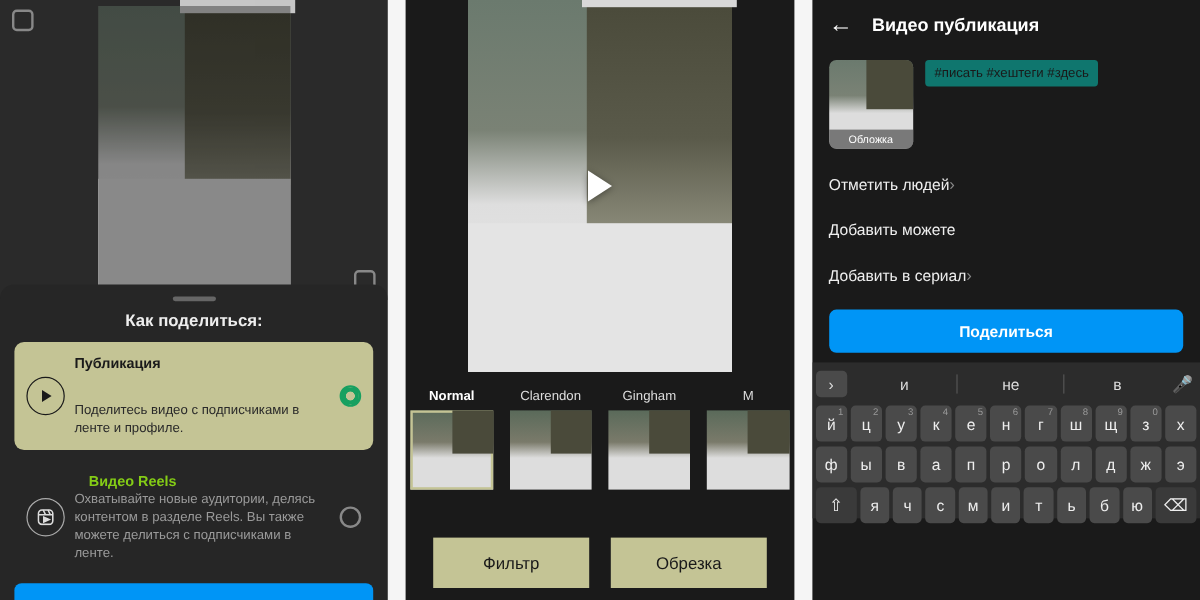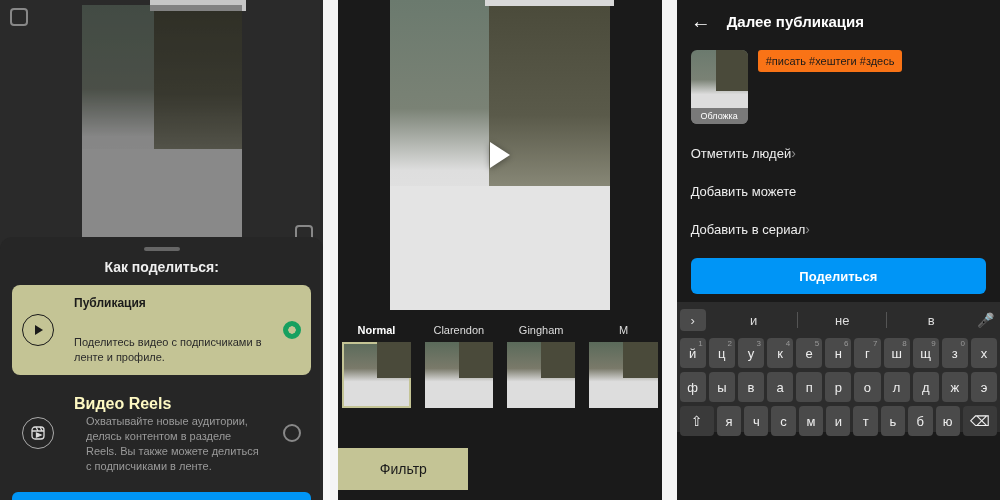--- a/index.html
+++ b/index.html
@@ -56,35 +56,35 @@
     border-radius: 12px 12px 0 0;
     padding: 10px 12px 12px;
   }
   .grab { width: 36px; height: 4px; background: #666; border-radius: 2px; margin: 0 auto 8px; }
   .sheet-title { color: #eee; font-size: 14px; font-weight: 600; text-align: center; margin-bottom: 10px; }
   .opt {
     display: flex;
     align-items: center;
     padding: 10px;
     border-radius: 8px;
-    gap: 20px;
+    gap: 8px;
     margin-bottom: 8px;
   }
   .opt.hl { background: #c4c495; }
   .opt .ic {
     width: 32px; height: 32px; border-radius: 16px; border: 1.5px solid;
     display: flex; align-items: center; justify-content: center; flex-shrink: 0;
   }
   .opt.hl .ic { border-color: #1a1a1a; color: #1a1a1a; }
   .opt.plain .ic { border-color: #aaa; color: #ddd; }
   .opt-body { flex: 1; font-size: 11px; line-height: 1.35; }
   .opt.hl .opt-title { color: #1a1a1a; font-weight: 600; font-size: 12px; }
   .opt.hl .opt-desc { color: #2a2a2a; margin-top: 24px; }
-  .opt.plain .opt-title { color: #fef9c3; font-weight: 600; font-size: 16px; }
-  .opt.plain .opt-desc { color: #9a9a9a; margin-left: 12px; }
+  .opt.plain .opt-title { color: #84cc16; font-weight: 600; font-size: 12px; margin-left: 12px; }
+  .opt.plain .opt-desc { color: #9a9a9a; }
   .radio { width: 18px; height: 18px; border-radius: 9px; flex-shrink: 0; }
   .radio.on { background: radial-gradient(circle, #c4c495 35%, #17a060 40%); border: 2px solid #17a060; }
   .radio.off { border: 2px solid #888; }
   .btn-primary {
     width: 100%; height: 36px; border-radius: 6px; background: #0095f6;
     color: #fff; font-weight: 600; font-size: 13px; display: flex;
     align-items: center; justify-content: center;
   }
   
   .p2-preview {
@@ -104,48 +104,48 @@
     display: flex; gap: 14px; padding: 0 4px; margin-top: 14px; height: 90px;
   }
   .filter-item { flex: 1; text-align: center; min-width: 0; }
   .filter-name { color: #ddd; font-size: 11px; margin-bottom: 6px; white-space: nowrap; }
   .filter-item.active .filter-name { font-weight: 700; color: #fff; }
   .filter-thumb { width: 100%; height: 66px; background: linear-gradient(to bottom,#5a6a5a 0%,#7a7a6a 40%,#ddd 60%,#ddd 100%); position: relative; }
   .filter-thumb.active { outline: 2px solid #c4c495; outline-offset: -2px; }
   .filter-thumb::after { content:""; position:absolute; right:0; top:0; width:50%; height:55%; background:#4a4a3a; }
   .p2-tabs {
     position: absolute; bottom: 10px; left: 0; right: 0;
-    display: flex; gap: 18px; justify-content: center; flex-direction: column;
+    display: flex; gap: 18px; justify-content: center;
   }
   .tab-btn {
     width: 130px; height: 42px; display: flex; align-items: center;
     justify-content: center; color: #1a1a1a; font-size: 14px; font-weight: 500;
   }
   .tab-btn.hl { background: #c4c495; }
   
   .p3-header {
     height: 42px; display: flex; align-items: center; gap: 16px;
     padding: 0 14px; color: #fff;
   }
   .back-arrow { font-size: 20px; }
   .p3-title { font-size: 15px; font-weight: 600; }
   .p3-compose { display: flex; gap: 10px; padding: 8px 14px 10px; }
   .cover {
-    width: 57px; height: 74px; border-radius: 6px; position: relative;
+    width: 70px; height: 74px; border-radius: 6px; position: relative;
     background: linear-gradient(to bottom,#6b7a6e 0,#7a8275 40%,#ddd 60%,#ddd 100%);
     overflow: hidden;
   }
   .cover::after { content:""; position:absolute; right:0; top:0; width:55%; height:55%; background:#4a4a3a; }
   .cover-label {
     position: absolute; bottom: 0; left: 0; right: 0; height: 16px;
     font-size: 9px; color: #fff; background: rgba(0,0,0,.45);
     display: flex; align-items: center; justify-content: center;
   }
   .hashtag-pill {
-    background: #f97316; color: #1a1a1a; padding: 5px 8px;
+    background: #0f766e; color: #1a1a1a; padding: 5px 8px;
     border-radius: 3px; font-size: 11px; align-self: flex-start;
   }
   .p3-rows { padding: 0 14px; }
   .row {
     height: 38px; display: flex; align-items: center; color: #eee;
     font-size: 13px; justify-content: flex-start;
   }
   .chev { color: #888; font-size: 14px; }
   .toggle {
     width: 36px; height: 20px; border-radius: 10px; background: #444;
@@ -246,27 +246,28 @@
         <div class="filter-name">Gingham</div>
         <div class="filter-thumb"></div>
       </div>
       <div class="filter-item">
         <div class="filter-name">M</div>
         <div class="filter-thumb"></div>
       </div>
     </div>
   <div class="p2-tabs">
     <div class="tab-btn hl">Фильтр</div>
+    <div class="tab-btn hl">Обрезка</div>
   </div>
 </div>
 
 <div class="phone">
   <div class="p3-header">
     <span class="back-arrow">←</span>
-    <span class="p3-title">Далее публикация</span>
+    <span class="p3-title">Видео публикация</span>
   </div>
   <div class="p3-compose">
     <div class="cover">
       <div class="cover-label">Обложка</div>
     </div>
     <div class="hashtag-pill">#писать #хештеги #здесь</div>
   </div>
   <div class="p3-rows">
     <div class="row">
       <span>Отметить людей</span>

